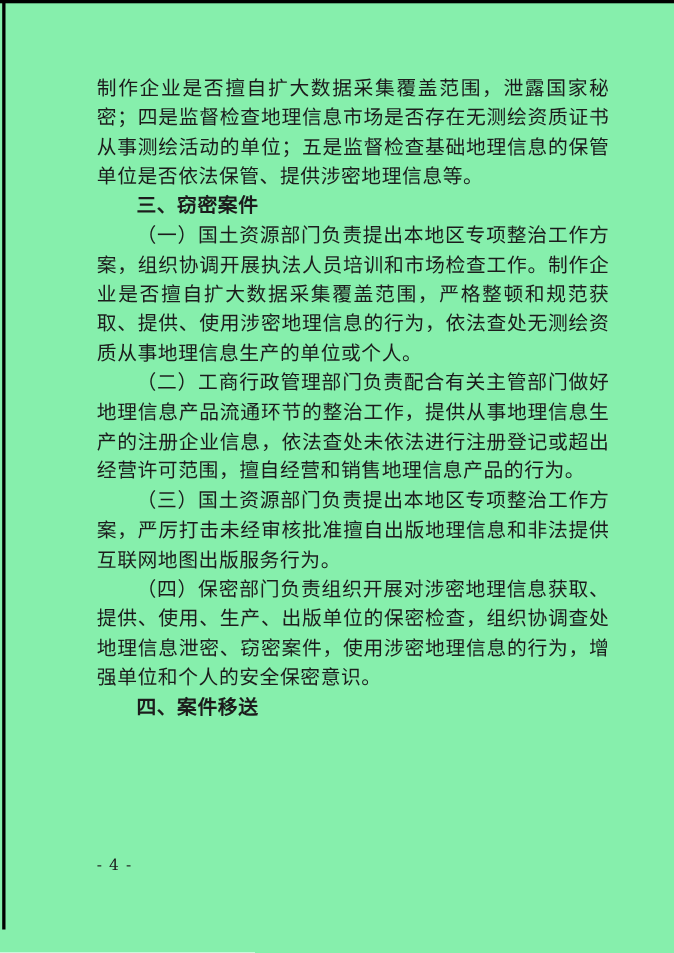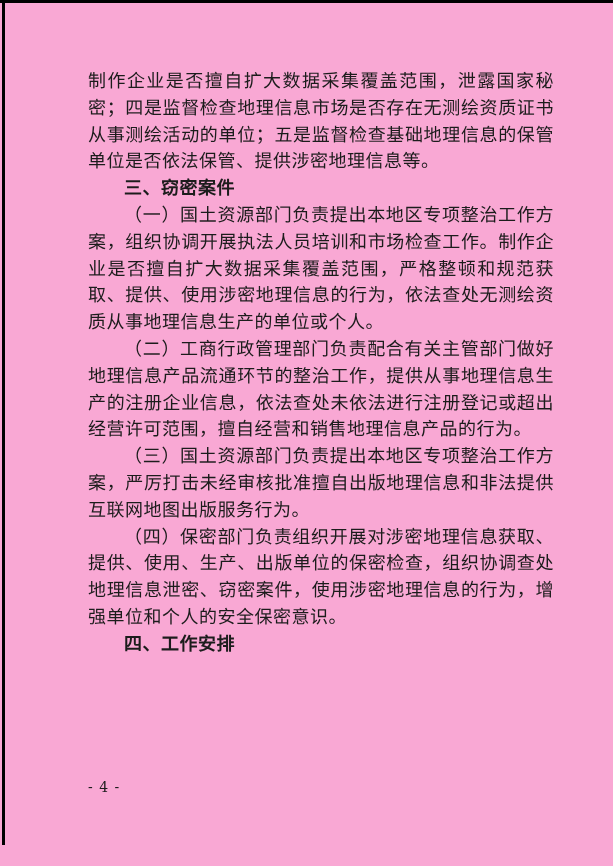--- a/index.html
+++ b/index.html
@@ -4,21 +4,21 @@
 <style>
   html, body {
     margin: 0;
     padding: 0;
     background: #ffffff;
   }
   .page {
     position: relative;
     width: 613px;
     height: 866px;
-    background: #f9a8d4;
+    background: #86efac;
     overflow: hidden;
     font-family: "DejaVu Serif", "Liberation Serif", serif;
     color: #1c1c1c;
   }
   
   .scan-border-top {
     position: absolute;
     top: 0; left: 0;
     width: 613px; height: 3px;
     background: #000000;
@@ -79,17 +79,17 @@
 
     <p>（一）国土资源部门负责提出本地区专项整治工作方案，组织协调开展执法人员培训和市场检查工作。制作企业是否擅自扩大数据采集覆盖范围，严格整顿和规范获取、提供、使用涉密地理信息的行为，依法查处无测绘资质从事地理信息生产的单位或个人。</p>
 
     <p>（二）工商行政管理部门负责配合有关主管部门做好地理信息产品流通环节的整治工作，提供从事地理信息生产的注册企业信息，依法查处未依法进行注册登记或超出经营许可范围，擅自经营和销售地理信息产品的行为。</p>
 
     <p>（三）国土资源部门负责提出本地区专项整治工作方案，严厉打击未经审核批准擅自出版地理信息和非法提供互联网地图出版服务行为。</p>
 
     <p>（四）保密部门负责组织开展对涉密地理信息获取、提供、使用、生产、出版单位的保密检查，组织协调查处地理信息泄密、窃密案件，使用涉密地理信息的行为，增强单位和个人的安全保密意识。</p>
 
 
-    <h3>四、工作安排</h3>
+    <h3>四、案件移送</h3>
   </div>
 
   <div class="page-number">- 4 -</div>
 </div>
 
 </body></html>

